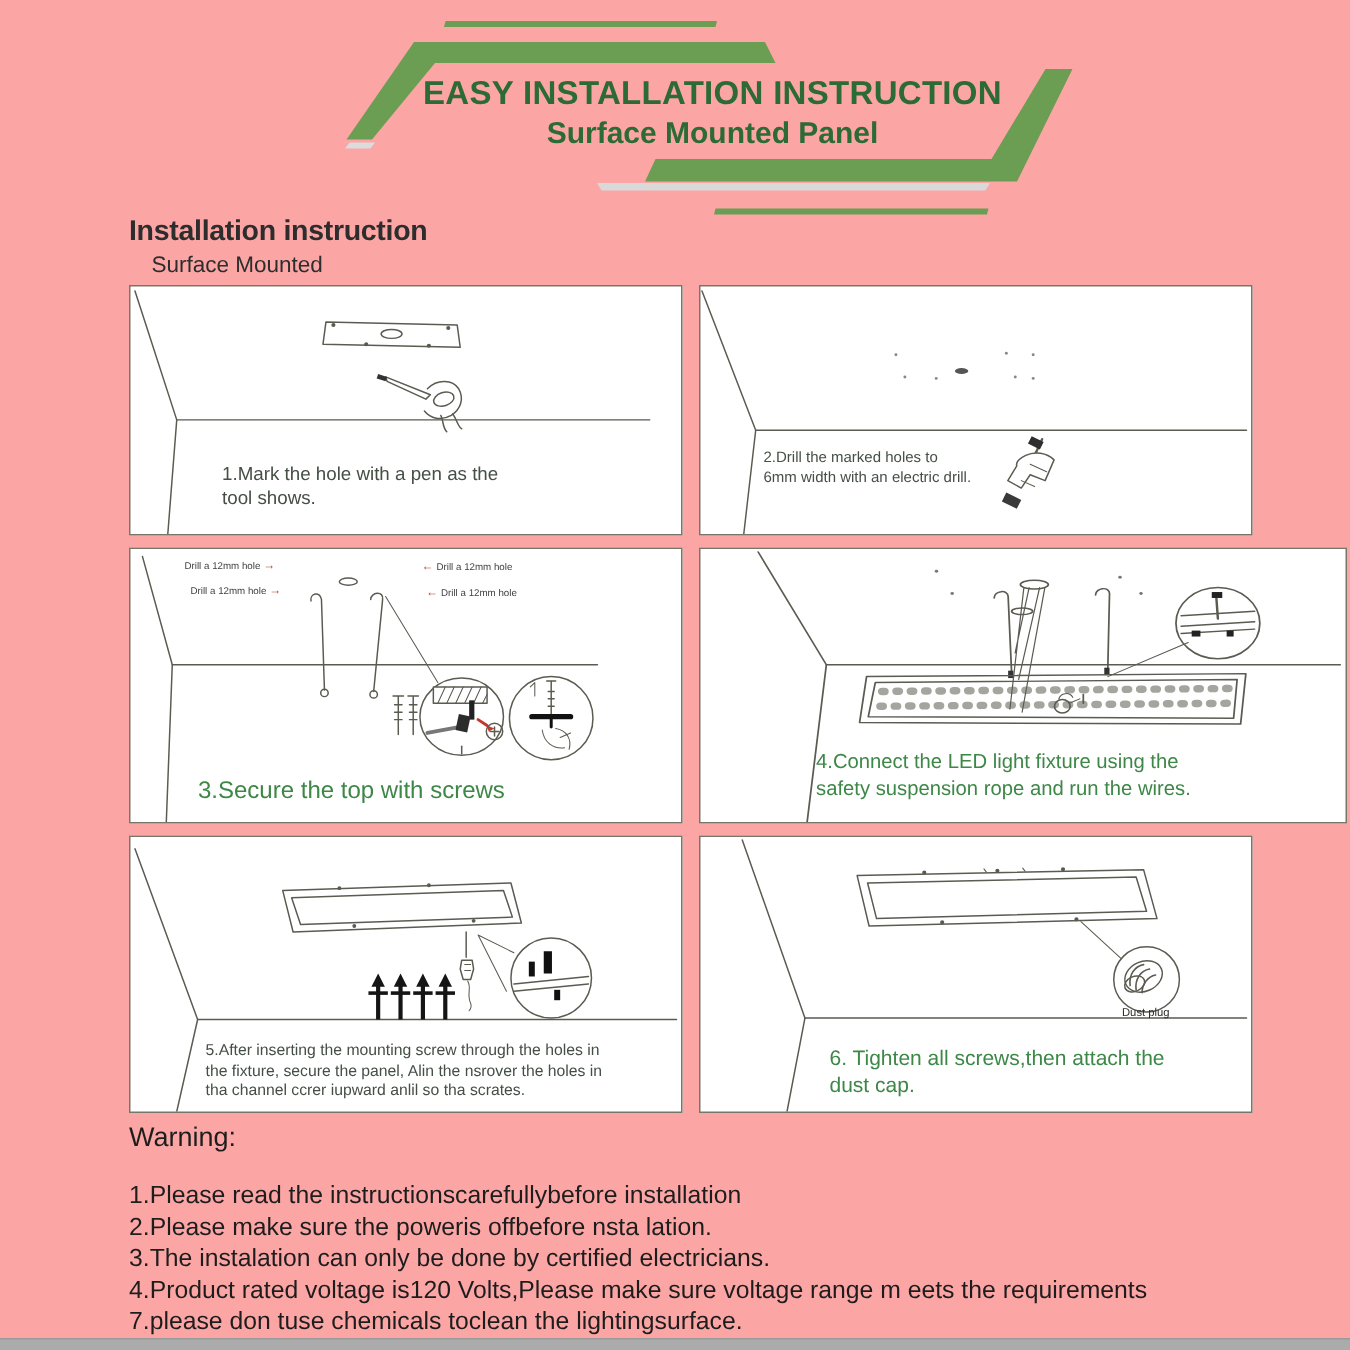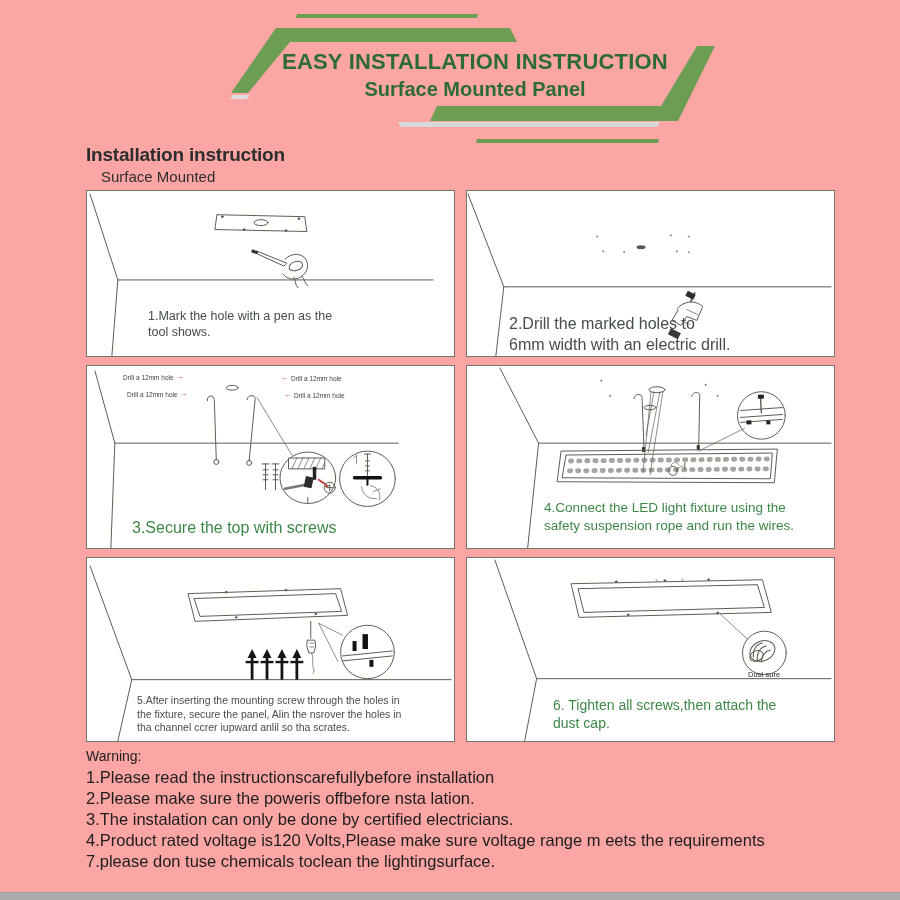--- a/index.html
+++ b/index.html
@@ -25,21 +25,21 @@
   .cap-dark{color:#454f46;}
   .cap-green{color:#3d8747;}
 
   .drill-label{position:absolute;display:flex;align-items:center;gap:2px;
     font-size:6.5px;color:#3f3f3f;white-space:nowrap;}
   .red-arrow{color:#c23a2e;font-size:8px;line-height:1;font-weight:bold;}
   .inset-label{position:absolute;font-size:7.5px;color:#2b2b2b;white-space:nowrap;}
 
   
   .warning{position:absolute;left:86px;top:748px;color:#1d1d1d;}
-  .warning-title{font-size:14px;margin:0 0 3px 0;font-weight:normal;}
+  .warning-title{font-size:18px;margin:0 0 18px 0;font-weight:normal;}
   .warning-item{font-size:16.5px;line-height:21px;}
 
   .hscrollbar{position:absolute;left:0;bottom:0;width:900px;height:7px;background:#ababab;border-top:1px solid #9a9a9a;}
 
   svg .ln{fill:none;stroke:#5b5b51;stroke-width:1;stroke-linecap:round;stroke-linejoin:round;}
   svg .thin{stroke-width:.7;}
 </style>
 </head>
 <body>
 
@@ -102,21 +102,21 @@
         </g>
         <g>
           <path d="M229 103 l-6 13" stroke-width="1.6"></path>
           <path d="M222 101 l8 4 -2.5 5 -8 -4 Z" fill="#2e2e2e" stroke="none"></path>
           <path d="M218 114 c6 -3 14 -2 19 3 l-6 14 -10 -4 -6 9 -9 -5 6 -10 c-1 -3 2 -5 6 -7 Z" fill="#fff"></path>
           <path d="M221 120 l11 5 M215 131 l9 4" class="thin"></path>
           <path d="M205 139 l10 5 -3 6 -10 -5 Z" fill="#3a3a3a" stroke="none"></path>
         </g>
       </g>
     </svg>
-    <figcaption class="cap cap-dark" style="left:42px;top:123px;font-size:16px;">2.Drill the marked holes to
+    <figcaption class="cap cap-dark" style="left:42px;top:108px;font-size:10px;">2.Drill the marked holes to
 6mm width with an electric drill.</figcaption>
   </figure>
 
   <figure class="panel" style="left:86px;top:365px;width:369px;height:184px;">
     <svg viewBox="0 0 369 184" preserveAspectRatio="none">
       <g class="ln">
         <path d="M8 5 L28 78 L24 184"></path>
         <path d="M28 78 L313 78"></path>
         <ellipse cx="146" cy="22" rx="6" ry="2.4"></ellipse>
         <g>
@@ -165,21 +165,21 @@
       <span class="red-arrow">←</span>
       <span>Drill a 12mm hole</span>
     </div>
     <div class="drill-label" style="left:197px;top:25px;">
       <span class="red-arrow">←</span>
       <span>Drill a 12mm hole</span>
     </div>
     <figcaption class="cap cap-green" style="left:45px;top:152px;font-size:16px;">3.Secure the top with screws</figcaption>
   </figure>
 
-  <figure class="panel" style="left:466px;top:365px;width:369px;height:184px;">
+  <figure class="panel" style="left:466px;top:365px;width:432px;height:184px;">
     <svg viewBox="0 0 369 184" preserveAspectRatio="none">
       <g class="ln">
         <path d="M33 2 L72 78 L61 184"></path>
         <path d="M72 78 L366 78"></path>
         <g fill="#777" stroke="none">
           <circle cx="135" cy="15" r="1"></circle>
             <circle cx="144" cy="30" r="1"></circle>
           <circle cx="240" cy="19" r="1"></circle>
             <circle cx="252" cy="30" r="1"></circle>
         </g>
@@ -285,21 +285,21 @@
         </g>
         <path d="M255 57 L282 82" class="thin"></path>
         <g>
           <circle cx="299" cy="96" r="22"></circle>
           <ellipse cx="297" cy="94" rx="13" ry="10" transform="rotate(-24 297 94)" fill="#fff"></ellipse>
           <path d="M288 100 c-1 -7 3 -13 9 -14 M292 103 c-1 -7 3 -13 9 -14 M296 105 c0 -6 4 -11 9 -12" stroke-width="1.1"></path>
           <ellipse cx="291" cy="99" rx="7" ry="5" transform="rotate(-24 291 99)"></ellipse>
         </g>
       </g>
     </svg>
-    <div class="inset-label" style="left:281px;top:112px;">Dust sure</div>
+    <div class="inset-label" style="left:281px;top:112px;">Dust plug</div>
     <figcaption class="cap cap-green" style="left:86px;top:138px;font-size:14px;">6. Tighten all screws,then attach the
 dust cap.</figcaption>
   </figure>
 
   <section class="warning">
     <h3 class="warning-title">Warning:</h3>
     <div class="warning-item">1.Please read the instructionscarefullybefore installation</div>
     <div class="warning-item">2.Please make sure the poweris offbefore nsta lation.</div>
     <div class="warning-item">3.The instalation can only be done by certified electricians.</div>
     <div class="warning-item">4.Product rated voltage is120 Volts,Please make sure voltage range m eets the requirements</div>

